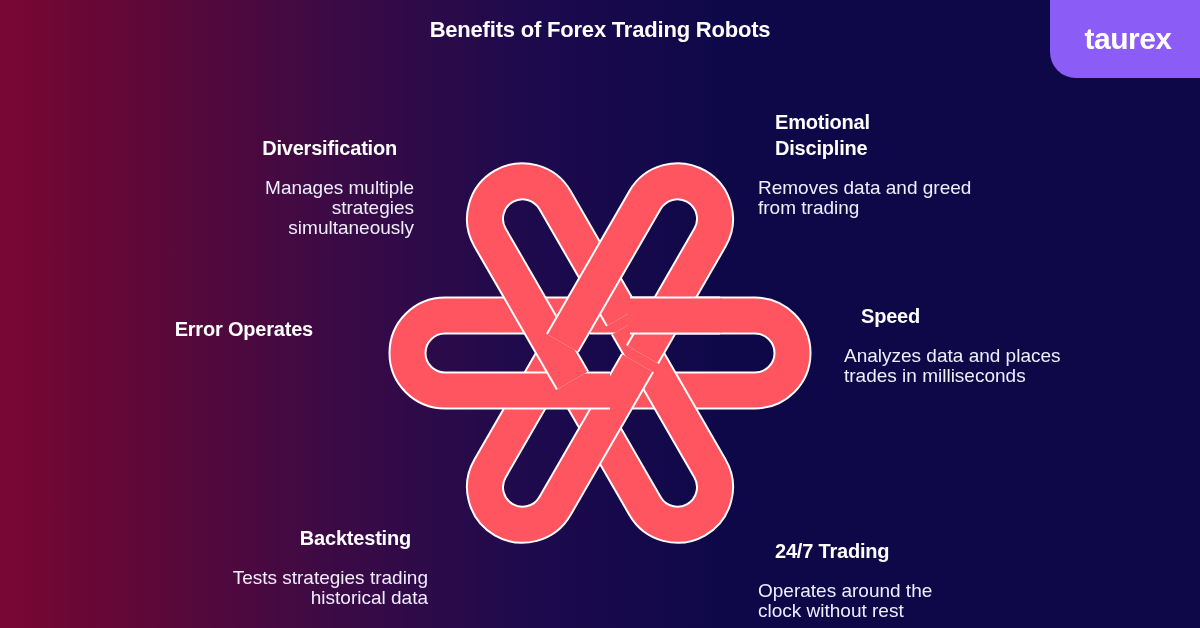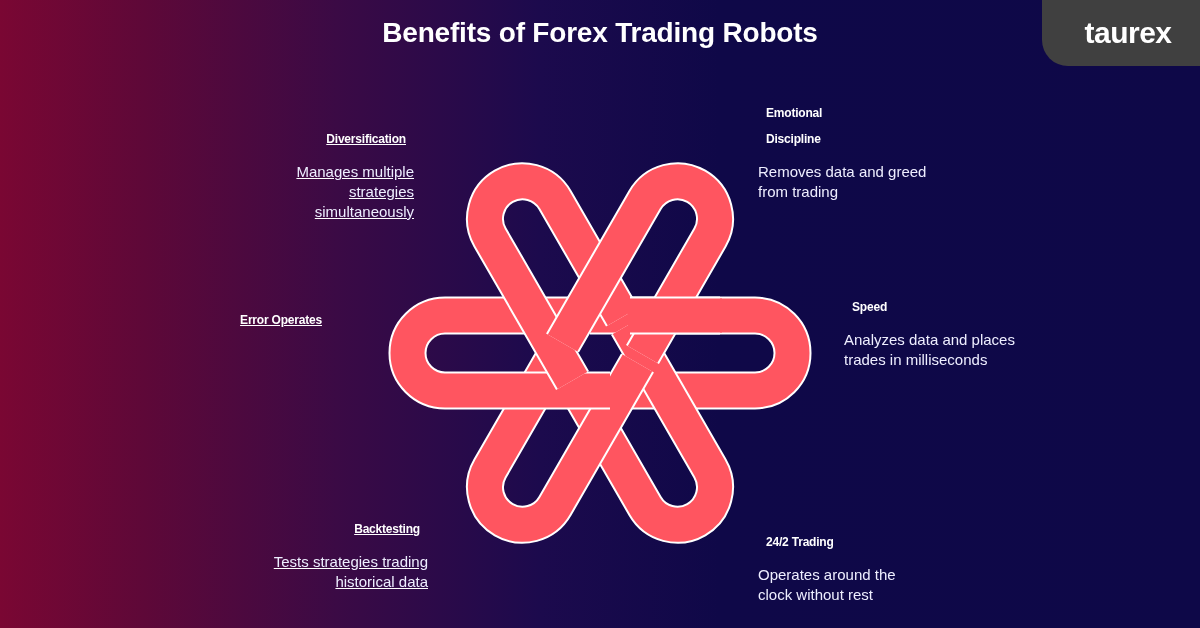--- a/index.html
+++ b/index.html
@@ -4,32 +4,32 @@
 <style>
   html, body { margin: 0; padding: 0; }
   body {
     width: 1200px; height: 628px; overflow: hidden; position: relative;
     font-family: "Liberation Sans", "DejaVu Sans", sans-serif;
     color: #ffffff;
     background: linear-gradient(90deg, #7a0733 0%, #5e0838 12%, #3b0a45 28%, #1c0a4d 45%, #0f0848 60%, #0e0848 100%);
   }
   .title {
     position: absolute; left: 0; width: 1200px; top: 17px;
-    text-align: center; font-size: 28px; font-weight: bold; letter-spacing: -0.2px;
+    text-align: center; font-size: 22px; font-weight: bold; letter-spacing: -0.2px;
   }
   .logo {
-    position: absolute; right: 0; top: 0; width: 150px; height: 66px;
-    background: #404040; border-bottom-left-radius: 26px;
-    display: flex; align-items: center; justify-content: center; padding-left: 8px;
+    position: absolute; right: 0; top: 0; width: 150px; height: 78px;
+    background: #8b5cf6; border-bottom-left-radius: 26px;
+    display: flex; align-items: center; justify-content: center;
   }
   .logo span { font-size: 30px; font-weight: bold; color: #fff; letter-spacing: -0.5px; margin-left: 6px; }
   .item { position: absolute; }
-  .item h3 { margin: 8px; font-size: 12px; font-weight: bold; line-height: 26px; letter-spacing: -0.2px; }
-  .item p { margin: 10px 0 0 0; font-size: 15px; line-height: 20px; color: #eef; }
-  .right-align { text-align: right; text-decoration: underline; }
+  .item h3 { margin: 17px; font-size: 20px; font-weight: bold; line-height: 26px; letter-spacing: -0.2px; }
+  .item p { margin: 10px 0 0 0; font-size: 19px; line-height: 20px; color: #eef; }
+  .right-align { text-align: right; }
   .knot { position: absolute; left: 0; top: 0; }
 </style>
 </head>
 <body>
 
 <div class="title">Benefits of Forex Trading Robots</div>
 
 <div class="logo">
   <span>taurex</span>
 </div>
@@ -97,16 +97,16 @@
 trades in milliseconds</p>
 </div>
 
 <div class="item right-align" style="right:772px; top:508px; width:220px;">
   <h3>Backtesting</h3>
   <p style="white-space:pre-line">Tests strategies trading
 historical data</p>
 </div>
 
 <div class="item" style="left:758px; top:521px; width:220px;">
-  <h3>24/2 Trading</h3>
+  <h3>24/7 Trading</h3>
   <p style="white-space:pre-line">Operates around the
 clock without rest</p>
 </div>
 
 </body></html>

